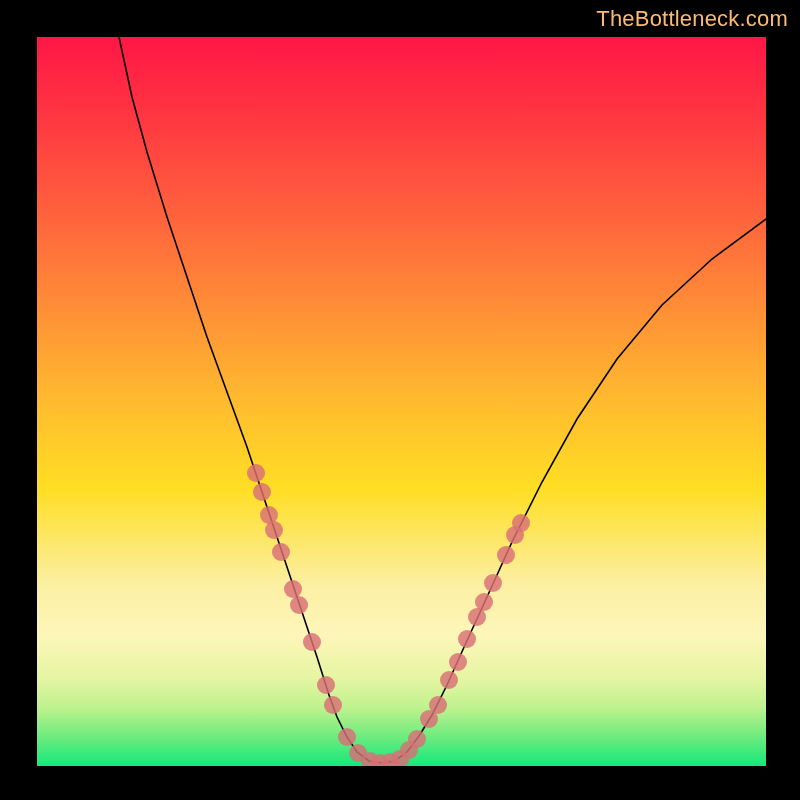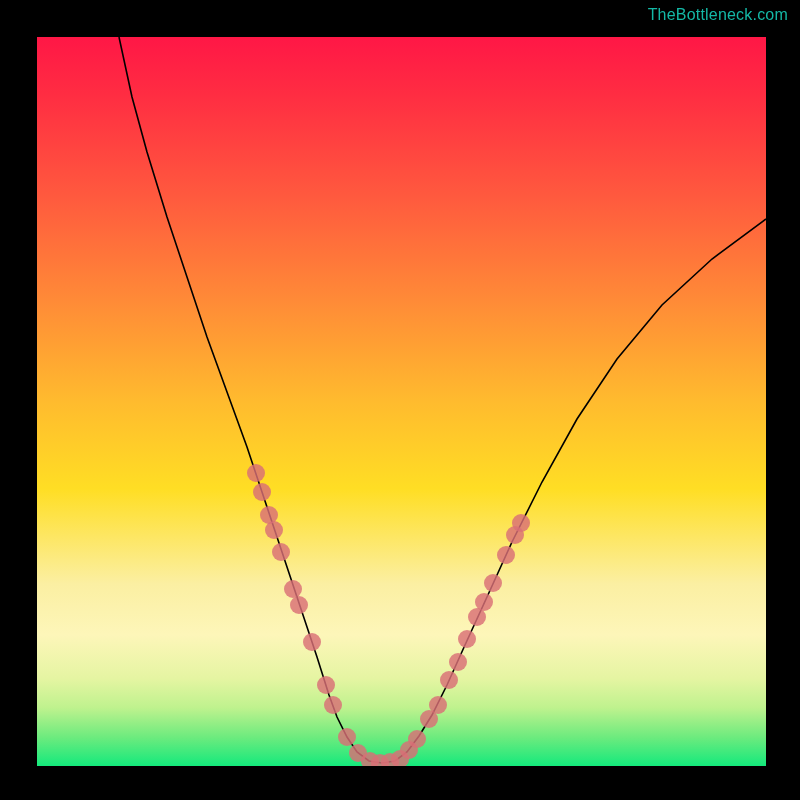--- a/index.html
+++ b/index.html
@@ -16,22 +16,22 @@
     left: 0;
     top: 0;
     width: 800px;
     height: 800px;
     background: #000;
   }
   .watermark {
     position: absolute;
     top: 6px;
     right: 12px;
-    color: #14b8a6;
-    font-size: 16px;
+    color: #fdba74;
+    font-size: 22px;
     font-weight: 400;
     letter-spacing: 0.2px;
     z-index: 10;
   }
   .plot-area {
     position: absolute;
     left: 37px;
     top: 37px;
     width: 729px;
     height: 729px;

